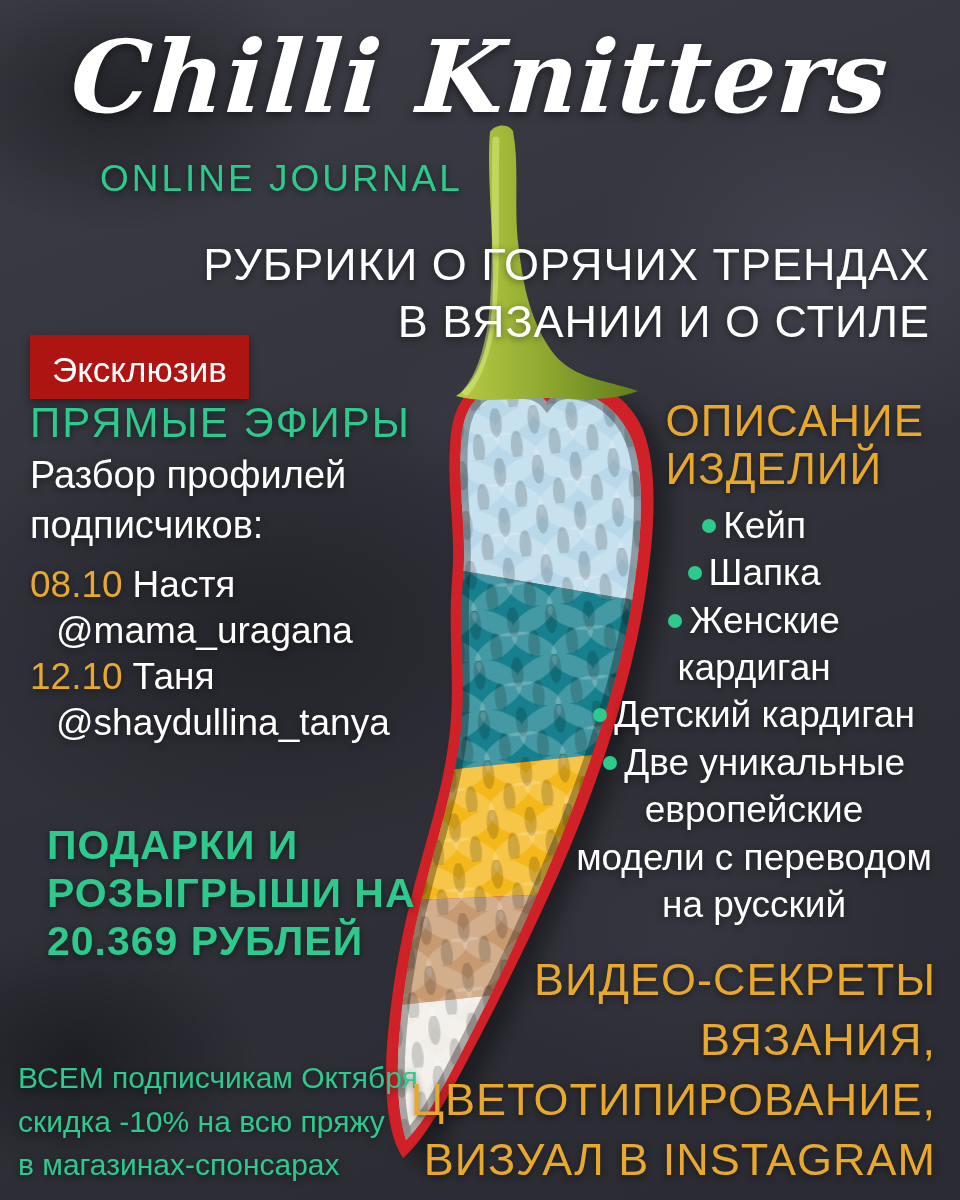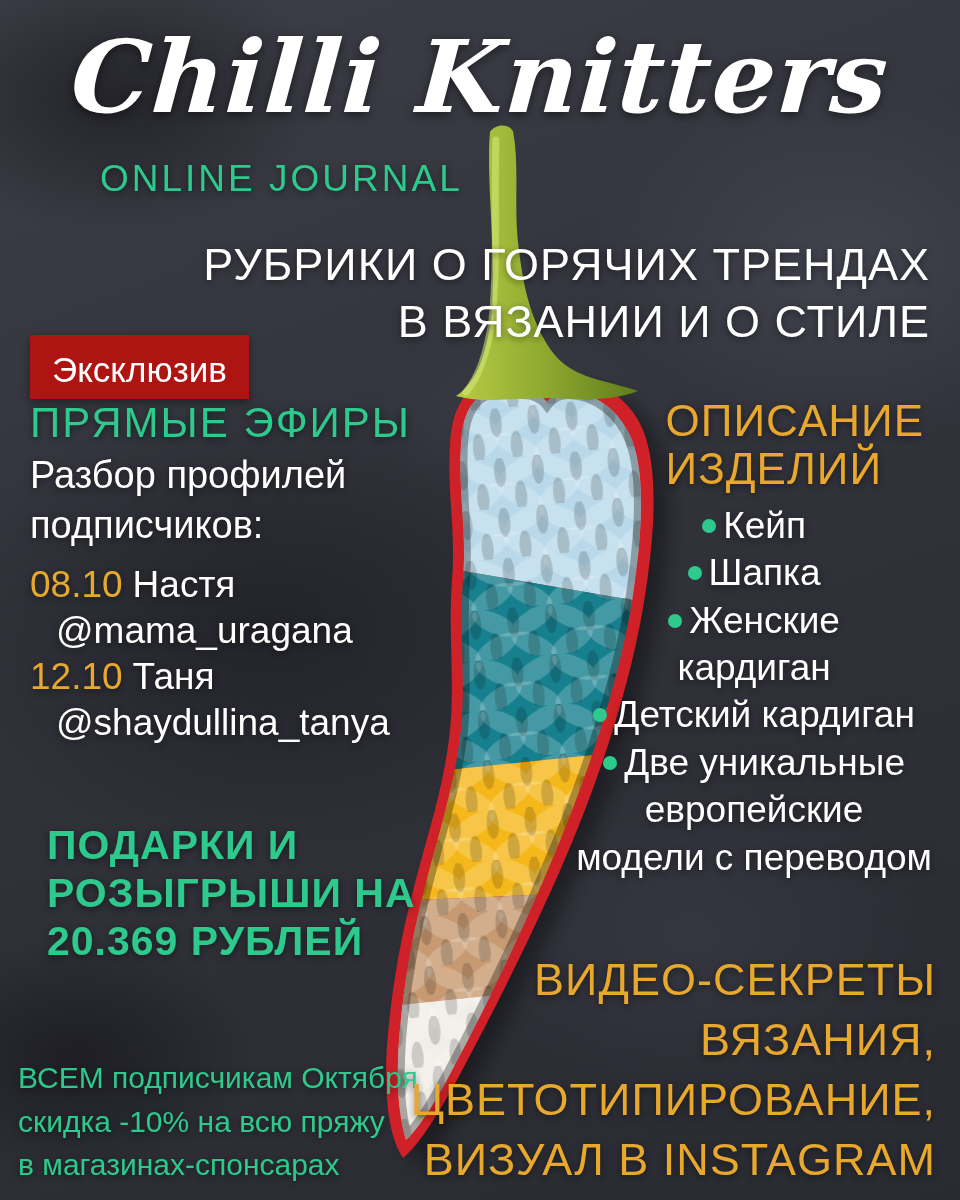--- a/index.html
+++ b/index.html
@@ -177,20 +177,21 @@
 
   <div class="abs items shadowed">
     <span class="row txt"><span class="dot"></span><span>Кейп</span></span>
     <span class="row txt"><span class="dot"></span><span>Шапка</span></span>
     <span class="row txt"><span class="dot"></span><span>Женские</span></span>
     <span class="row txt"><span>кардиган</span></span>
     <span class="row txt"><span class="dot"></span><span>Детский кардиган</span></span>
     <span class="row txt"><span class="dot"></span><span>Две уникальные</span></span>
     <span class="row txt"><span>европейские</span></span>
     <span class="row txt"><span>модели с переводом</span></span>
+    <span class="row txt"><span>на русский</span></span>
   </div>
 
   <div class="abs video shadowed">
     <div class="txt">ВИДЕО-СЕКРЕТЫ</div>
     <div class="txt">ВЯЗАНИЯ,</div>
     <div class="txt">ЦВЕТОТИПИРОВАНИЕ,</div>
     <div class="txt">ВИЗУАЛ В INSTAGRAM</div>
   </div>
 
 </div>

